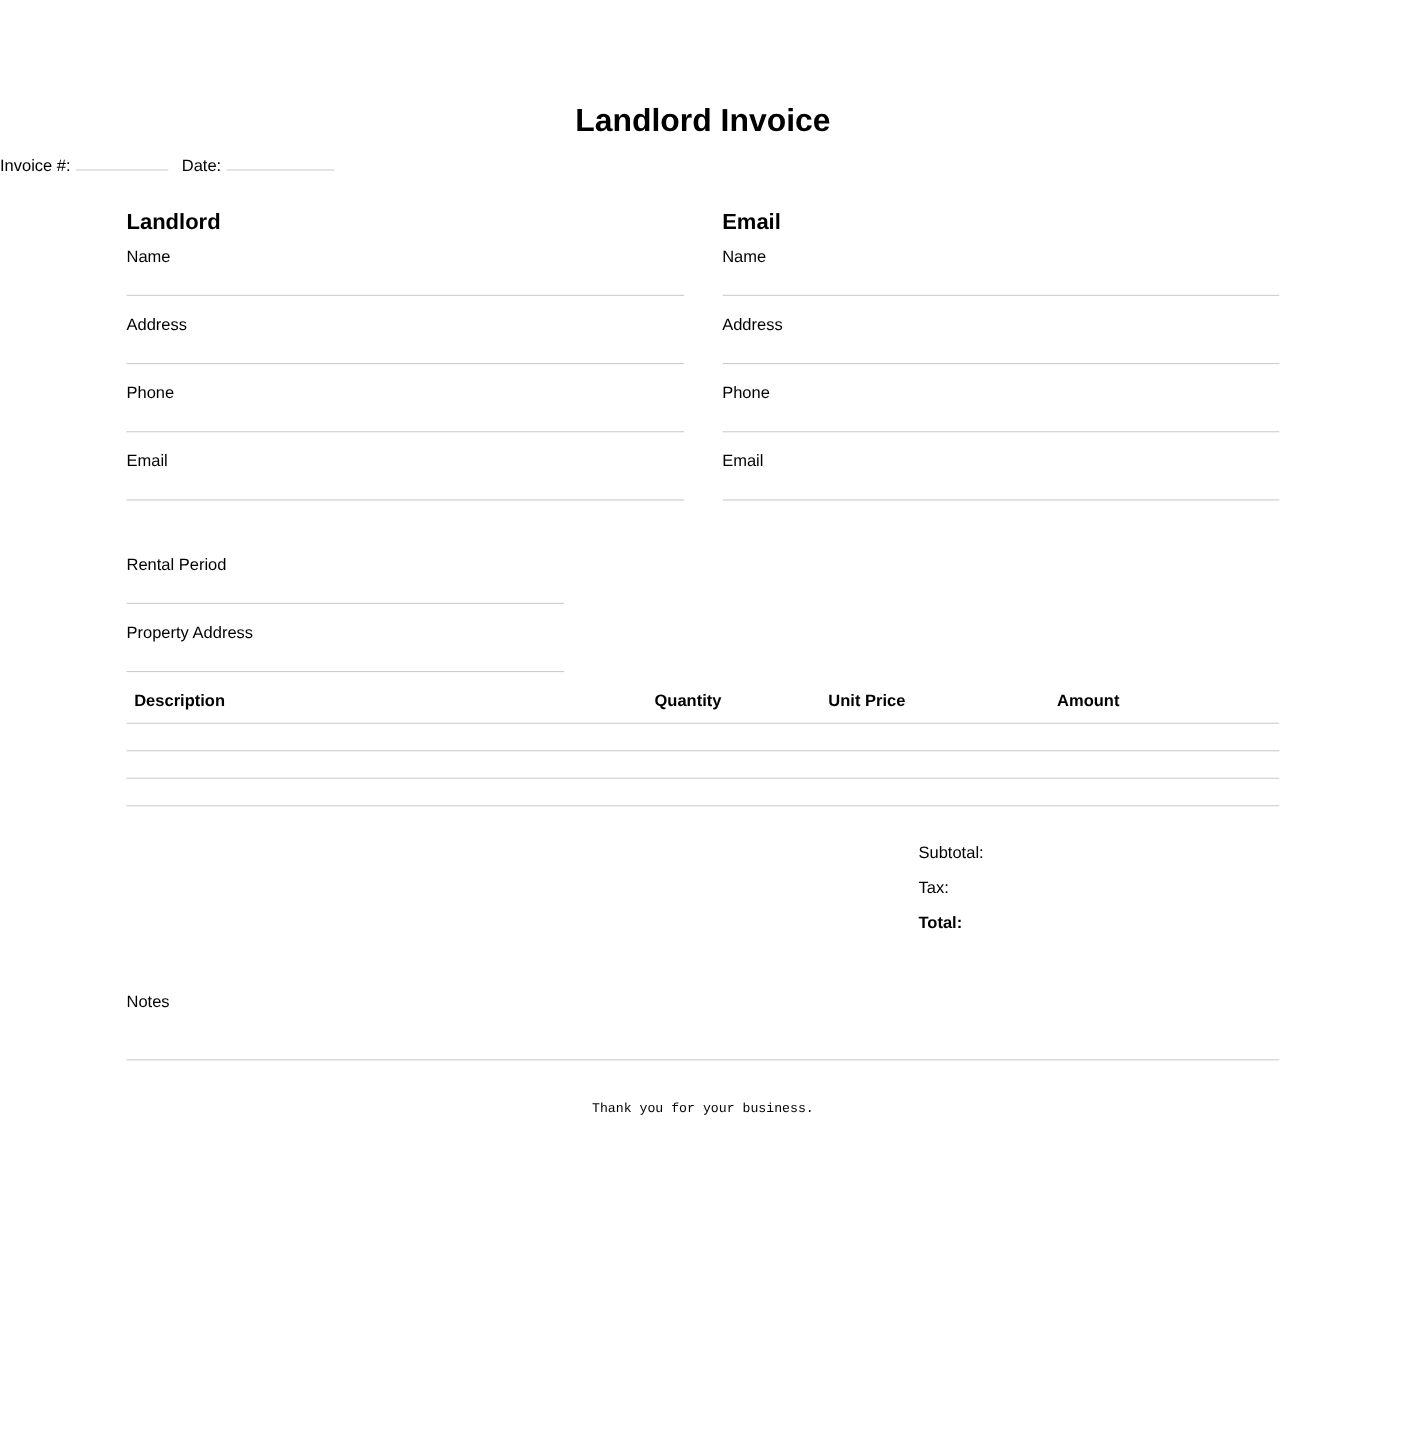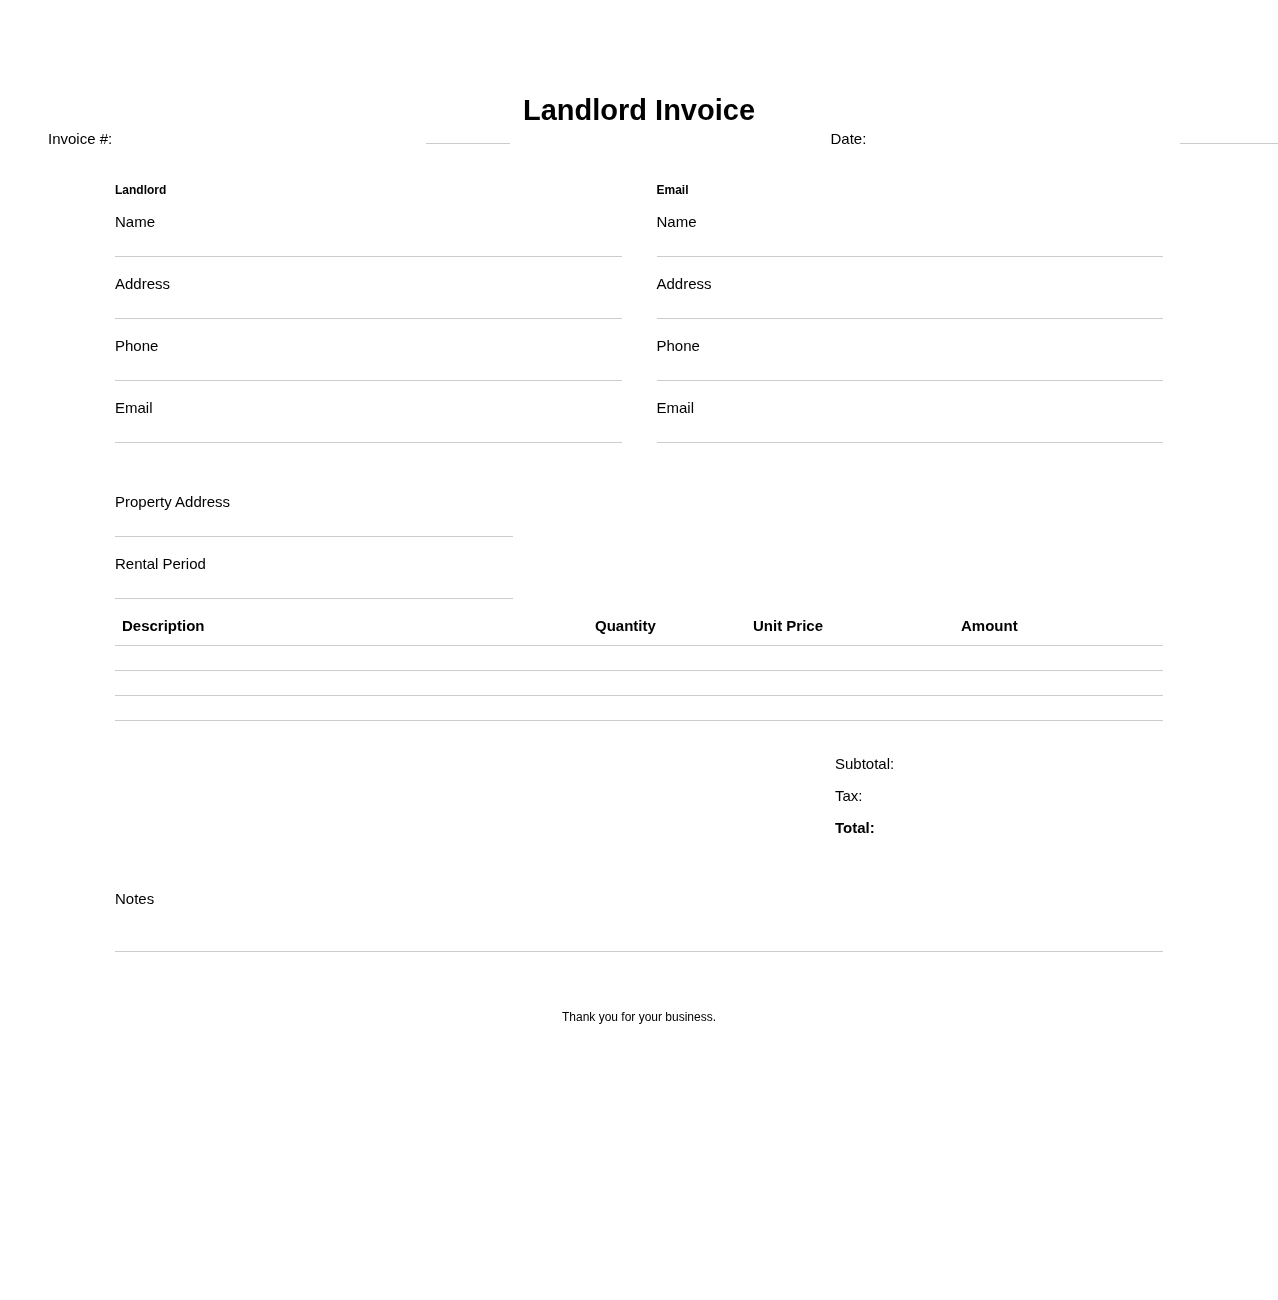--- a/index.html
+++ b/index.html
@@ -15,43 +15,42 @@
 
   .title {
     padding-top: 94px;
     text-align: center;
     font-size: 29px;
     line-height: 32px;
     font-weight: bold;
   }
 
   .meta {
-    margin-top: 4px;
-    display: flex;
-    justify-content: space-between;
+    margin-top: 16px;
+    display: flex;
+    justify-content: flex-start;
     align-items: baseline;
     font-size: 15px;
     line-height: 17px;
-    padding-left: 48px;
   }
   .meta-line {
     display: inline-block;
     height: 13px;
     border-bottom: 1px solid #cccccc;
     margin-left: 5px;
   }
   .meta-line.num { width: 84px; margin-right: 12px; }
   .meta-line.date { width: 98px; }
 
   .content { width: 1048px; margin: 0 auto; }
 
   .parties { display: flex; gap: 35px; margin-top: 35px; }
   .party { flex: 1; }
   .party-heading {
-    font-size: 12px;
+    font-size: 20px;
     line-height: 17px;
     font-weight: bold;
     margin-bottom: 14px;
   }
 
   .field { margin-bottom: 18px; }
   .field-label { font-size: 15px; line-height: 17px; }
   .field-line {
     height: 27px;
     border-bottom: 1px solid #cccccc;
@@ -105,24 +104,25 @@
     font-size: 15px;
   }
 
   .signatures { display: flex; margin-top: 87px; }
   .sig-block { width: 400px; }
   .sig-block.date-block { margin-left: 150px; }
   .sig-line { border-top: 1px solid #cccccc; height: 0; }
   .sig-label { margin-top: 9px; font-size: 15px; line-height: 17px; }
 
   .footer {
-    margin-top: 58px;
+    margin-top: 37px;
     text-align: center;
     font-size: 12px;
     line-height: 14px;
+    font-family: Liberation Mono, monospace;
   }
 </style>
 </head>
 <body>
 
 <div class="page">
 
   <h1 class="title">Landlord Invoice</h1>
 
   <div class="meta">
@@ -189,27 +189,27 @@
           <div class="field-line">
               <span></span>
             </div>
         </div>
       </div>
 
     </div>
 
     <div class="property-section">
       <div class="field">
-        <div class="field-label">Property Address</div>
+        <div class="field-label">Rental Period</div>
         <div class="field-line">
             <span></span>
           </div>
       </div>
       <div class="field">
-        <div class="field-label">Rental Period</div>
+        <div class="field-label">Property Address</div>
         <div class="field-line">
             <span></span>
           </div>
       </div>
     </div>
 
     <div class="items">
       <div class="items-header">
         <span class="col-desc">Description</span>
         <span class="col-qty">Quantity</span>

